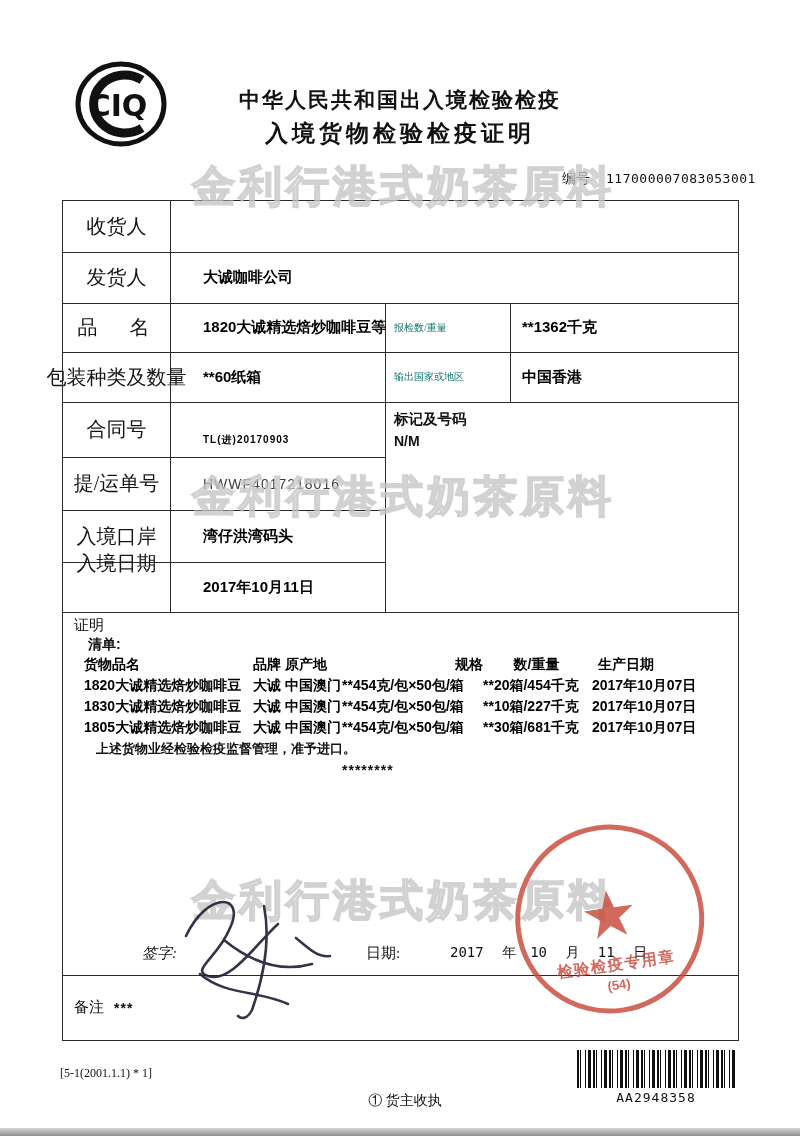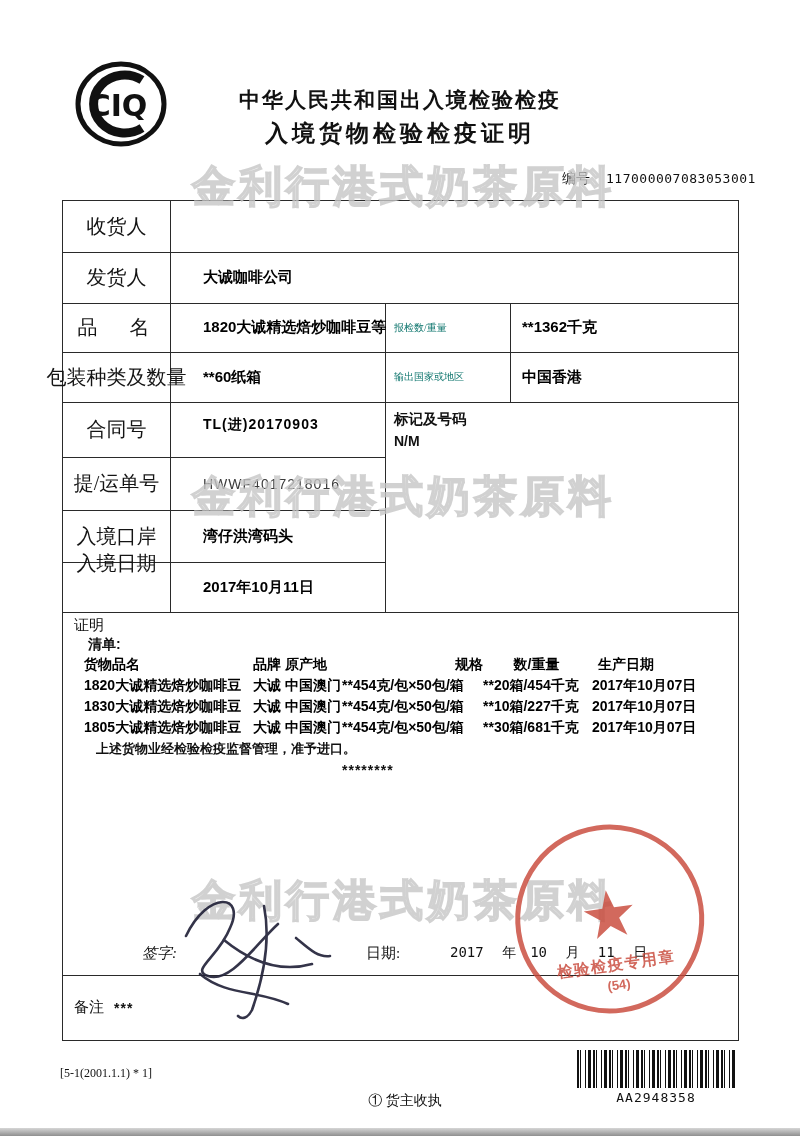--- a/index.html
+++ b/index.html
@@ -106,21 +106,21 @@
   <div class="cell-value" style="top:303px;height:49px;">1820大诚精选焙炒咖啡豆等</div>
   <div class="rlabel" style="top:303px;height:49px;">报检数/重量</div>
   <div class="rvalue" style="top:303px;height:49px;">**1362千克</div>
 
   <div class="cell-label" style="top:352px;height:50px;">包装种类及数量</div>
   <div class="cell-value" style="top:352px;height:50px;text-align:right;">**60纸箱</div>
   <div class="rlabel" style="top:352px;height:50px;">输出国家或地区</div>
   <div class="rvalue" style="top:352px;height:50px;">中国香港</div>
 
   <div class="cell-label" style="top:402px;height:55px;">合同号</div>
-  <div class="cell-value mono" style="top:397px;height:55px;font-size:14px;letter-spacing:1px;">TL(进)20170903</div>
+  <div class="cell-value mono" style="top:412px;height:55px;font-size:10px;letter-spacing:1px;">TL(进)20170903</div>
 
   <div class="abs" style="left:394px;top:410px;font-size:14.5px;font-weight:bold;">标记及号码</div>
   <div class="abs sans" style="left:394px;top:433px;font-size:14px;font-weight:bold;">N/M</div>
 
   <div class="cell-label" style="top:457px;height:53px;">提/运单号</div>
   <div class="cell-value mono" style="top:457px;height:53px;font-size:14px;font-weight:normal;color:#3b3b3b;letter-spacing:1px;">HWWF4017218016</div>
 
   <div class="cell-label" style="top:510px;height:52px;">入境口岸</div>
   <div class="cell-value" style="top:510px;height:52px;">湾仔洪湾码头</div>
 

